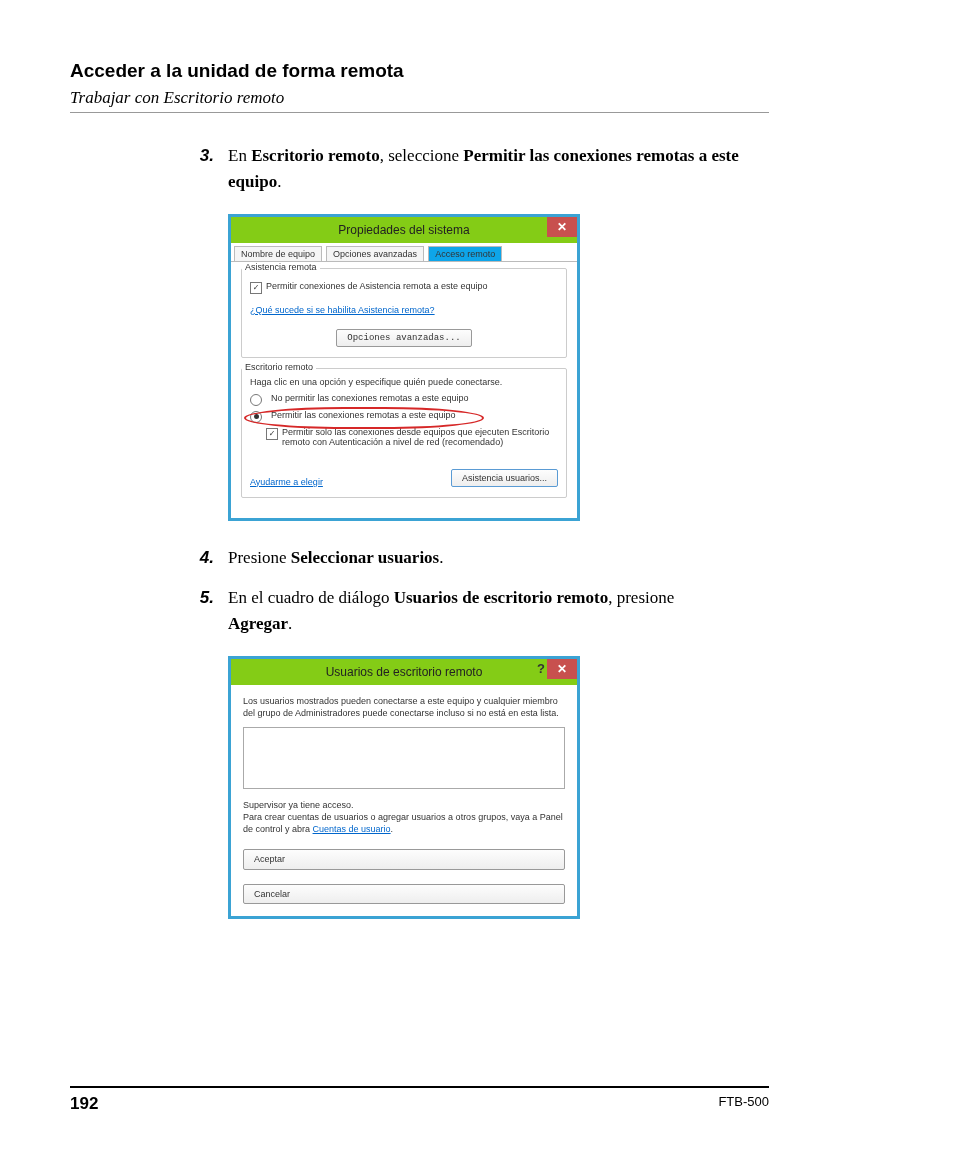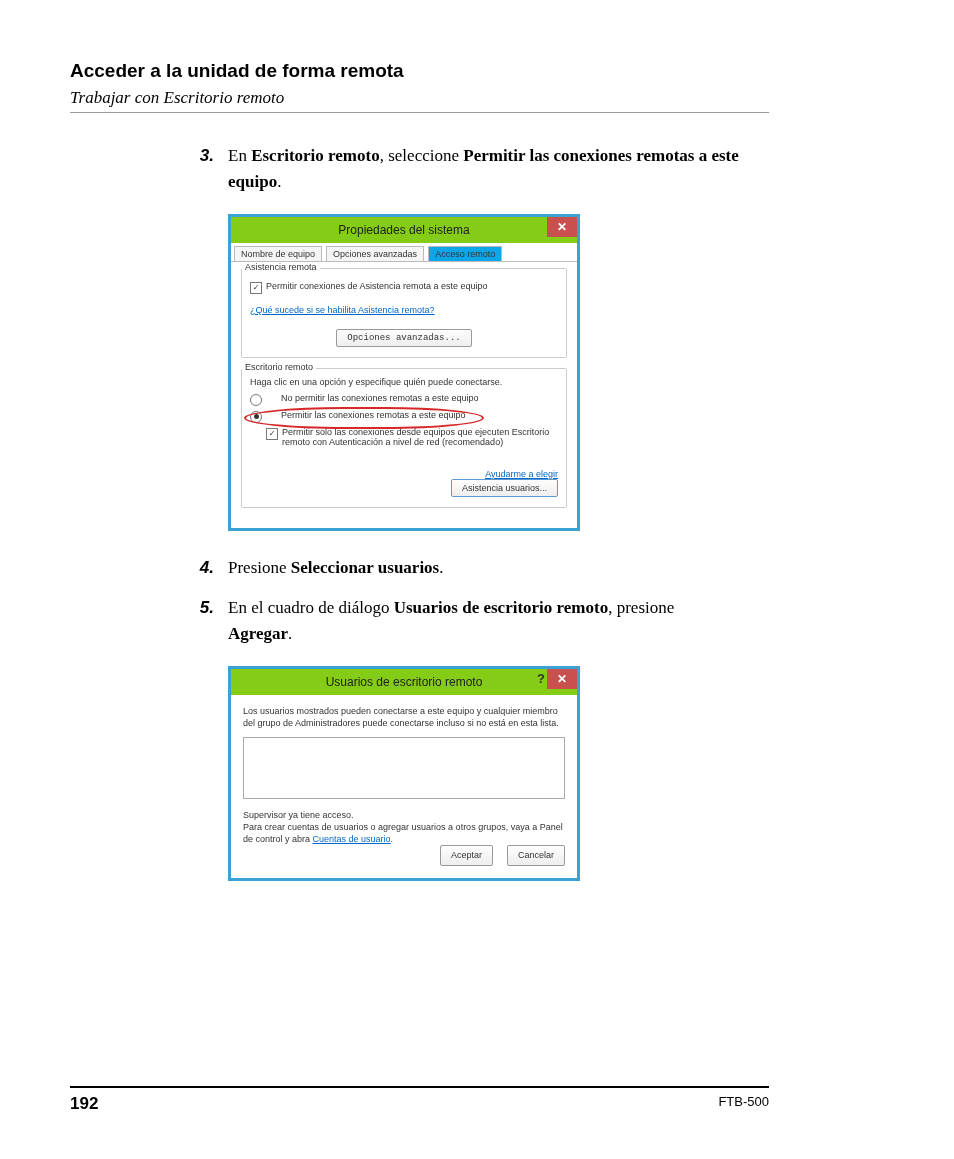--- a/index.html
+++ b/index.html
@@ -22,29 +22,29 @@
 .tab.active{background:#0ea5e9;z-index:2;}
 .tab.inactive{background:#f5f5f5;}
 .body{padding:6px 10px 10px 10px;}
 .group{border:1px solid #ccc;border-radius:2px;padding:8px 8px 10px 8px;margin-bottom:10px;position:relative;}
 .group-label{position:absolute;top:-7px;left:0;background:#fff;padding:0 3px;font-size:9px;}
 .chk{display:flex;align-items:flex-start;gap:4px;font-size:9px;margin:4px 0;}
 .chkbox{width:10px;height:10px;border:1px solid #777;flex:0 0 10px;display:flex;align-items:center;justify-content:center;font-size:8px;line-height:1;margin-top:1px;}
 .link{color:#0066cc;text-decoration:underline;font-size:9px;}
 .btn{border:1px solid #999;background:linear-gradient(#fdfdfd,#eee);padding:3px 10px;font-size:9px;border-radius:2px;display:inline-block;}
 .right{text-align:center;font-family:Liberation Mono, monospace;}
-.radio{display:flex;align-items:flex-start;gap:19px;font-size:9px;margin:4px 0;}
+.radio{display:flex;align-items:flex-start;gap:9px;font-size:9px;margin:4px 0;}
 .rdot{width:10px;height:10px;border:1px solid #777;border-radius:50%;flex:0 0 10px;display:flex;align-items:center;justify-content:center;margin-top:1px;}
 .rdot.sel::after{content:"";width:5px;height:5px;background:#333;border-radius:50%;}
 .oval{border:2px solid #d62828;border-radius:50%/60%;position:absolute;pointer-events:none;}
 .dlg2{width:346px;}
 .dlg2 .body{padding:10px 12px 12px 12px;font-size:9px;line-height:1.35;}
 .listbox{border:1px solid #aaa;height:60px;margin:8px 0 10px 0;background:#fff;}
 .btnrow{display:flex;gap:16px;margin:6px 0 10px 0;position:relative;}
-.footer-row{display:flex;justify-content:flex-end;gap:14px;}
+.footer-row{display:flex;justify-content:flex-end;gap:14px;margin-top:14px;flex-direction:column;}
 .page-footer{position:absolute;left:70px;right:70px;bottom:45px;border-top:2px solid #000;padding-top:6px;display:flex;justify-content:space-between;font-size:15px;}
 .page-footer .pn{font-family:Verdana,Arial,sans-serif;font-weight:700;font-size:17px;}
 .page-footer .model{font-family:Arial,sans-serif;font-size:13px;}
 .small{font-size:9px;}
 .indent{margin-left:16px;}
 </style>
 </head>
 <body>
 
 <div class="page">
@@ -98,21 +98,21 @@
             </div>
             <div class="radio" style="position:relative;">
               <div class="rdot sel"></div>
               <span>Permitir las conexiones remotas a este equipo</span>
               <div class="oval" style="left:-6px;top:-3px;width:236px;height:18px;"></div>
             </div>
             <div class="chk indent">
               <div class="chkbox">✓</div>
               <span>Permitir solo las conexiones desde equipos que ejecuten Escritorio remoto con Autenticación a nivel de red (recomendado)</span>
             </div>
-            <div style="display:flex;justify-content:space-between;align-items:flex-end;margin-top:22px;flex-direction:column;">
+            <div style="display:flex;justify-content:space-between;align-items:flex-end;margin-top:22px;">
               <span class="link">Ayudarme a elegir</span>
               <span class="btn" style="border-color:#5a9bd4;">Asistencia usuarios...</span>
             </div>
           </div>
         </div>
       </div>
     </div>
 
     <div class="step">
       <div class="num">4.</div>

